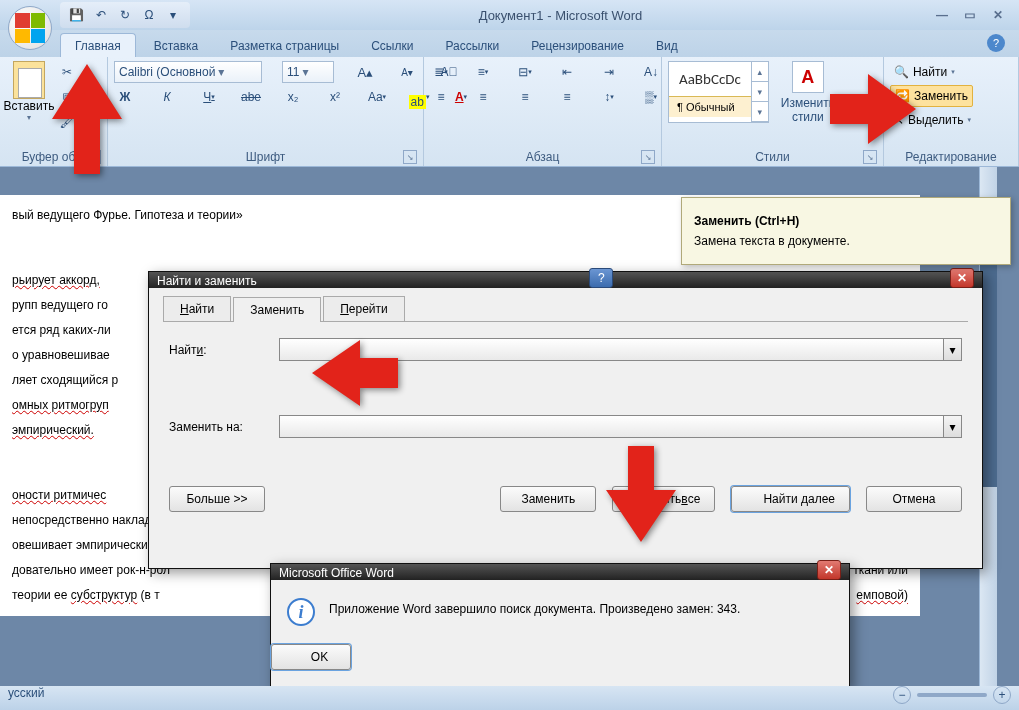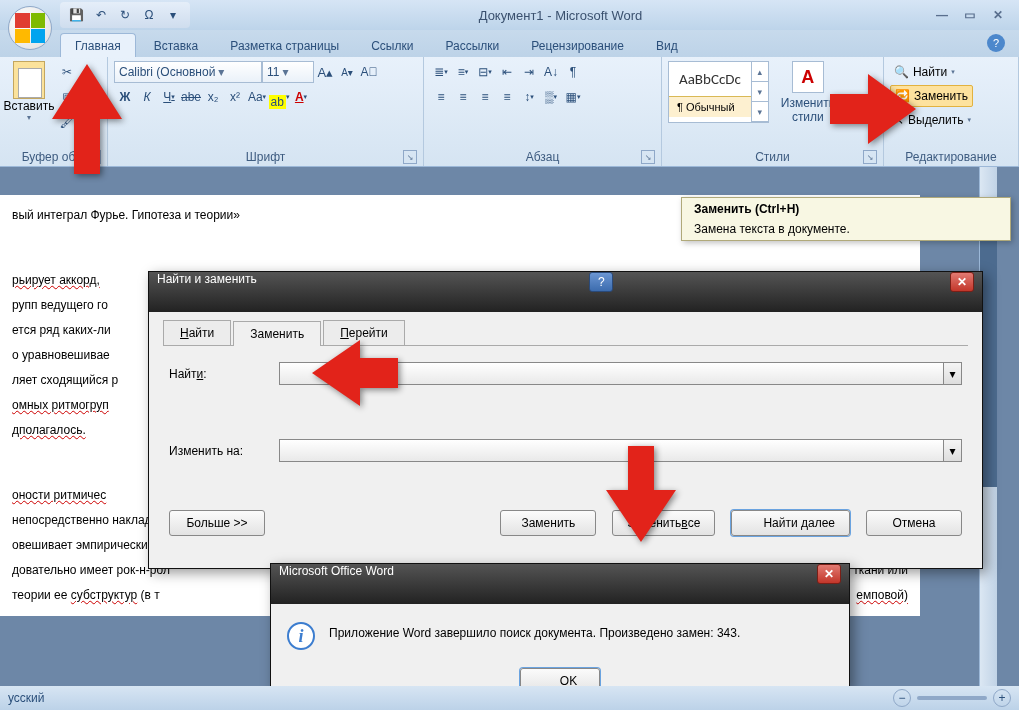--- a/index.html
+++ b/index.html
@@ -22,63 +22,63 @@
 .tab.active{background:#e8f1fb;border:1px solid #9cb8d8;border-bottom:none;}
 .ribbon{height:110px;background:linear-gradient(#e8f1fb,#d5e4f2);border-bottom:1px solid #9cb8d8;display:flex;}
 .group{border-right:1px solid #b4c9df;display:flex;flex-direction:column;justify-content:space-between;padding:4px 6px 0;}
 .group-label{text-align:center;color:#3e5c80;padding:2px 0;position:relative;font-size:11px;}
 .group-label .dlg{position:absolute;right:0;bottom:2px;width:14px;height:14px;border:1px solid #8fa8c8;font-size:8px;display:flex;align-items:center;justify-content:center;color:#5b7495;}
 .group-body{flex:1;display:flex;gap:4px;align-items:flex-start;}
 .paste-big{display:flex;flex-direction:column;align-items:center;width:46px;}
 .paste-ico{width:32px;height:38px;background:#fbe29b;border:1px solid #c3a65f;position:relative;}
 .paste-ico::before{content:"";position:absolute;left:4px;top:6px;width:22px;height:28px;background:#fff;border:1px solid #aaa;}
 .col{display:flex;flex-direction:column;gap:3px;}
-.row{display:flex;gap:0;align-items:center;}
+.row{display:flex;gap:20px;align-items:center;}
 .ctrl{height:22px;border:1px solid #a7bcd4;background:linear-gradient(#fff,#eaf1f9);display:flex;align-items:center;padding:0 4px;color:#2b4f7a;}
 .dd{width:12px;text-align:center;color:#5b7495;}
 .ico{width:22px;height:22px;display:flex;align-items:center;justify-content:center;border:1px solid transparent;color:#2b4f7a;}
 .bold{font-weight:bold;}.ital{font-style:italic;}.under{text-decoration:underline;}.strike{text-decoration:line-through;}
 .hl{background:#ffff00;padding:0 2px;margin-top:9px;}
 .red{color:#c00;}
 .styles-box{display:flex;border:1px solid #a7bcd4;background:#fff;}
 .style-item{padding:8px 10px;font-size:15px;font-family:Calibri,sans-serif;color:#333;}
 .style-lbl{padding:4px 8px;background:#fdf0d0;border-top:1px solid #d9b956;font-size:11px;}
 .style-scroll{display:flex;flex-direction:column;border-left:1px solid #a7bcd4;}
 .style-scroll span{height:20px;width:16px;display:flex;align-items:center;justify-content:center;border-bottom:1px solid #a7bcd4;color:#5b7495;font-size:9px;}
 .edit-btn{height:22px;display:flex;align-items:center;gap:4px;padding:0 4px;}
 .edit-btn.hi{background:#fde29e;border:1px solid #e2b23f;border-radius:2px;}
 .doc-area{position:absolute;left:0;top:167px;right:0;bottom:24px;background:#6d87a7;}
 .page{position:absolute;left:0;top:28px;width:920px;background:#fff;padding:8px 12px;color:#000;font-size:14px;line-height:25px;}
 .ruler-v{position:absolute;right:22px;top:0;bottom:0;width:18px;background:linear-gradient(90deg,#dbe7f3,#c1d3e6);border-left:1px solid #9cb8d8;}
 .ruler-v .th{width:100%;height:50%;background:#4c6b8f;margin-top:60px;}
 .wavy{text-decoration:underline wavy #c00;text-decoration-thickness:1px;}
 .dlg-win{position:absolute;background:#f0f0f0;border:1px solid #111;box-shadow:4px 4px 12px rgba(0,0,0,.4);}
-.dlg-title{height:40px;background:linear-gradient(#545454,#222);color:#fff;display:flex;align-items:flex-start;padding:0 8px;font-size:12px;}
+.dlg-title{height:16px;background:linear-gradient(#545454,#222);color:#fff;display:flex;align-items:flex-end;padding:0 8px;font-size:12px;}
 .dlg-close{margin-left:auto;width:24px;height:20px;background:linear-gradient(#e27a72,#c2362a);border:1px solid #7a1f17;border-radius:3px;color:#fff;display:flex;align-items:center;justify-content:center;font-weight:bold;}
 .dlg-help{width:24px;height:20px;background:linear-gradient(#6b96d3,#3c6cae);border:1px solid #2a4a7a;border-radius:3px;margin-right:4px;color:#fff;display:flex;align-items:center;justify-content:center;}
 .fr{left:148px;top:271px;width:835px;height:298px;}
 .fr-tabs{display:flex;padding:8px 14px 0;gap:2px;}
 .fr-tab{padding:5px 16px;border:1px solid #aaa;background:#ececec;border-bottom:none;}
 .fr-tab.active{background:#f0f0f0;position:relative;top:1px;}
 .fr-body{border-top:1px solid #aaa;margin:0 14px 14px;padding:16px 6px;background:#f0f0f0;}
 .fr-row{display:flex;align-items:center;margin-bottom:18px;}
 .fr-row label{width:110px;}
 .drop{flex:1;height:23px;border:1px solid #888;background:linear-gradient(#fff,#e9e9e9);position:relative;}
 .drop .ar{position:absolute;right:0;top:0;width:18px;height:21px;border-left:1px solid #888;display:flex;align-items:center;justify-content:center;background:linear-gradient(#f5f5f5,#ddd);}
 .fr-btns{display:flex;gap:16px;padding:0 20px 14px;align-items:center;}
 .fr-btns .sp{flex:1;}
 .btn{height:26px;padding:0 14px;border:1px solid #888;background:linear-gradient(#fbfbfb,#e3e3e3);border-radius:3px;display:flex;align-items:center;justify-content:center;min-width:96px;}
 .btn.def{box-shadow:0 0 0 1px #6aa3e0;padding-left:31px;}
 .msg{left:270px;top:563px;width:580px;height:126px;}
 .msg-body{padding:18px 16px;display:flex;gap:14px;align-items:flex-start;}
 .info-ico{width:28px;height:28px;border-radius:50%;background:#fff;border:2px solid #3c7dcf;color:#3c7dcf;display:flex;align-items:center;justify-content:center;font-weight:bold;font-size:18px;font-family:Georgia,serif;font-style:italic;}
-.msg-btn-row{display:flex;justify-content:center;padding-bottom:14px;}
-.tooltip{position:absolute;right:8px;top:197px;width:330px;background:#f8f7e3;border:1px solid #b0a97a;padding:4px 12px;box-shadow:2px 2px 6px rgba(0,0,0,.25);z-index:40;}
+.msg-btn-row{display:flex;justify-content:flex-start;padding-bottom:14px;}
+.tooltip{position:absolute;right:8px;top:197px;width:330px;background:#f8f7e3;border:1px solid #b0a97a;padding:16px 12px;box-shadow:2px 2px 6px rgba(0,0,0,.25);z-index:40;}
 .tooltip .tt-title{font-weight:bold;margin-bottom:6px;}
-.statusbar{position:absolute;left:0;right:0;bottom:0;height:24px;background:linear-gradient(#d7e5f3,#bcd2e8);display:flex;align-items:center;padding:0 8px;color:#2b4f7a;}
+.statusbar{position:absolute;left:0;right:0;bottom:0;height:24px;background:linear-gradient(#d7e5f3,#bcd2e8);display:flex;align-items:flex-start;padding:0 8px;color:#2b4f7a;}
 .statusbar .sp{flex:1;}
 .zoom{display:flex;align-items:center;gap:6px;}
 .zoom span{width:18px;height:18px;border:1px solid #8fa8c8;border-radius:50%;display:flex;align-items:center;justify-content:center;font-size:12px;}
 .arrow{position:absolute;z-index:60;}
 .arrow svg{filter:drop-shadow(2px 2px 3px rgba(0,0,0,.45));}
 </style>
 </head>
 <body>
 
 <div class="titlebar">
@@ -232,29 +232,29 @@
           <span>Выделить</span>
           <span style="font-size:7px;color:#5b7495">▾</span>
         </div>
     </div>
     <div class="group-label"><span>Редактирование</span></div>
   </div>
 </div>
 
 <div class="doc-area">
   <div class="page">
-    <div>вый интеграл Фурье. Гипотеза и теории»</div>
+    <div>вый ведущего Фурье. Гипотеза и теории»</div>
     <div style="height:40px"></div>
     <div><span class="wavy">рьирует аккорд,</span></div>
     <div><span>рупп ведущего го</span></div>
     <div><span>ется ряд каких-ли</span></div>
     <div><span>о уравновешивае</span></div>
     <div><span>ляет сходящийся р</span></div>
     <div><span class="wavy">омных ритмогруп</span></div>
-    <div><span class="wavy">дполагалось.</span></div>
+    <div><span class="wavy">эмпирический.</span></div>
     <div style="height:40px"></div>
     <div><span class="wavy">оности ритмичес</span></div>
     <div style="display:flex;justify-content:space-between">
         <span>непосредственно накладыва</span>
         <span class="wavy">алев в</span>
       </div>
     <div style="display:flex;justify-content:space-between">
         <span>овешивает эмпирический и</span>
         <span class="wavy">кольникам.</span>
       </div>
@@ -291,21 +291,21 @@
   </div>
   <div class="fr-body">
     <div class="fr-row">
       <label>Найт<u>и</u>:</label>
       <div class="drop">
           <span class="ar">▾</span>
         </div>
     </div>
     <div style="height:36px"></div>
     <div class="fr-row">
-      <label>Изменить на:</label>
+      <label>Заменить на:</label>
       <div class="drop">
           <span class="ar">▾</span>
         </div>
     </div>
   </div>
   <div class="fr-btns">
     <div class="btn">Больше &gt;&gt;</div>
     <div class="sp"></div>
     <div class="btn">Заменить</div>
     <div class="btn">Заменить <u>в</u>се</div>

